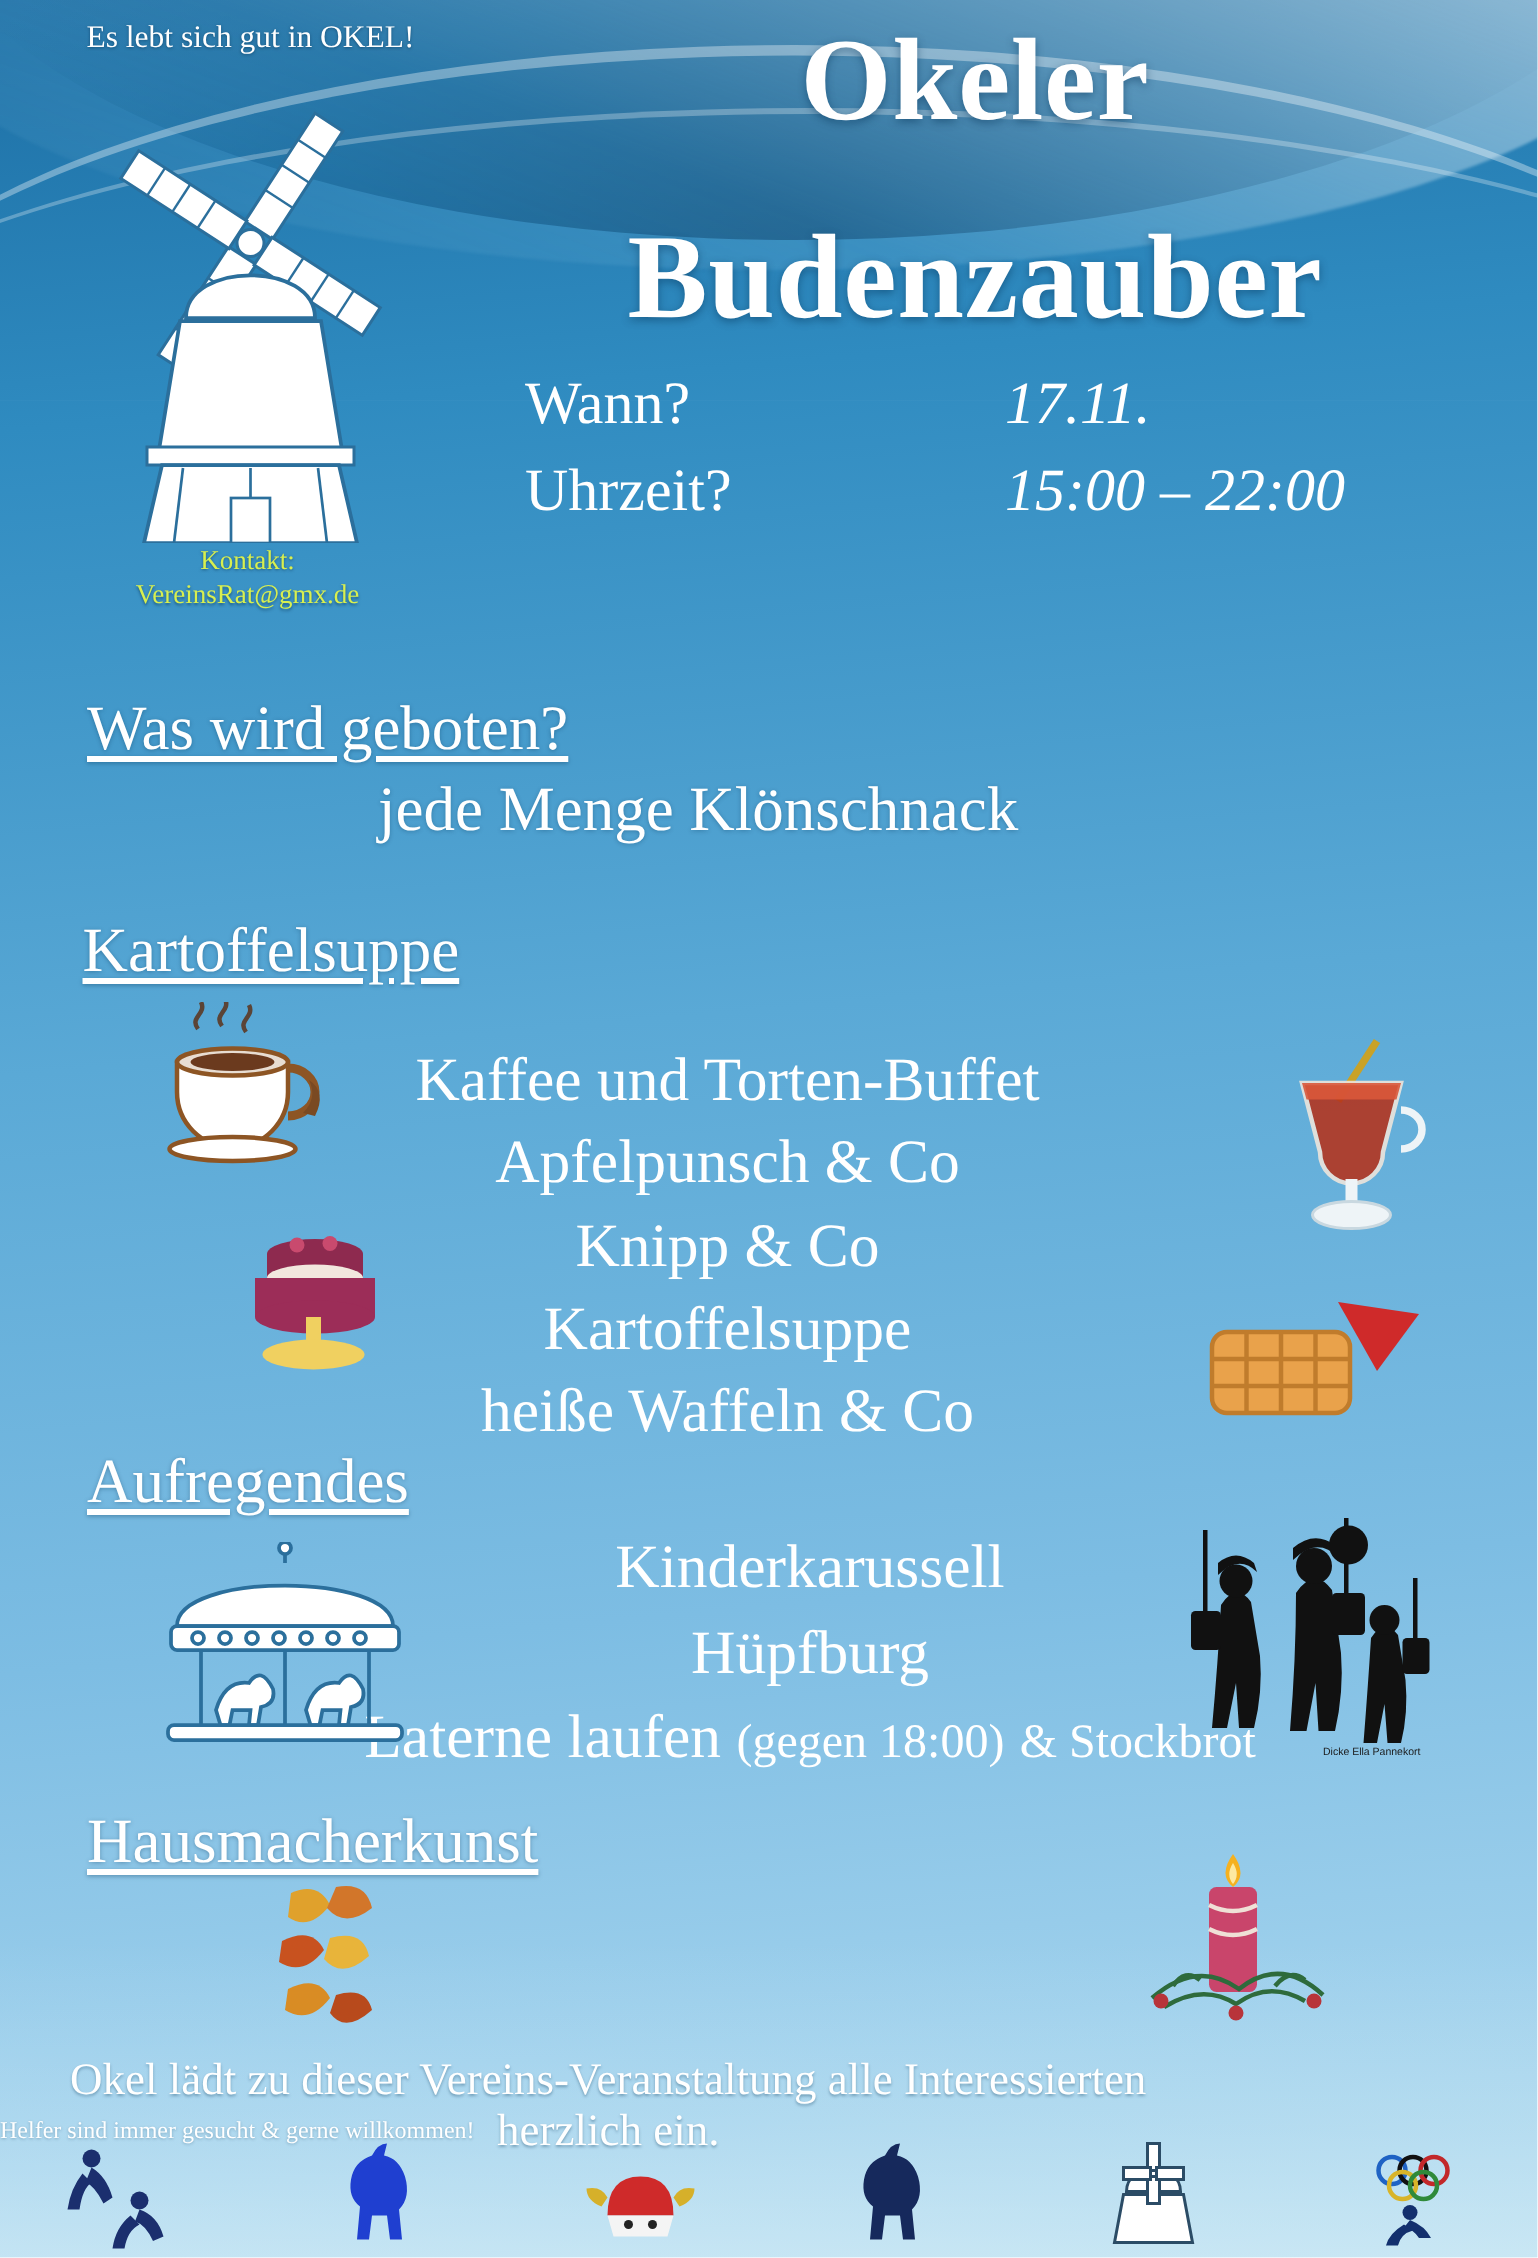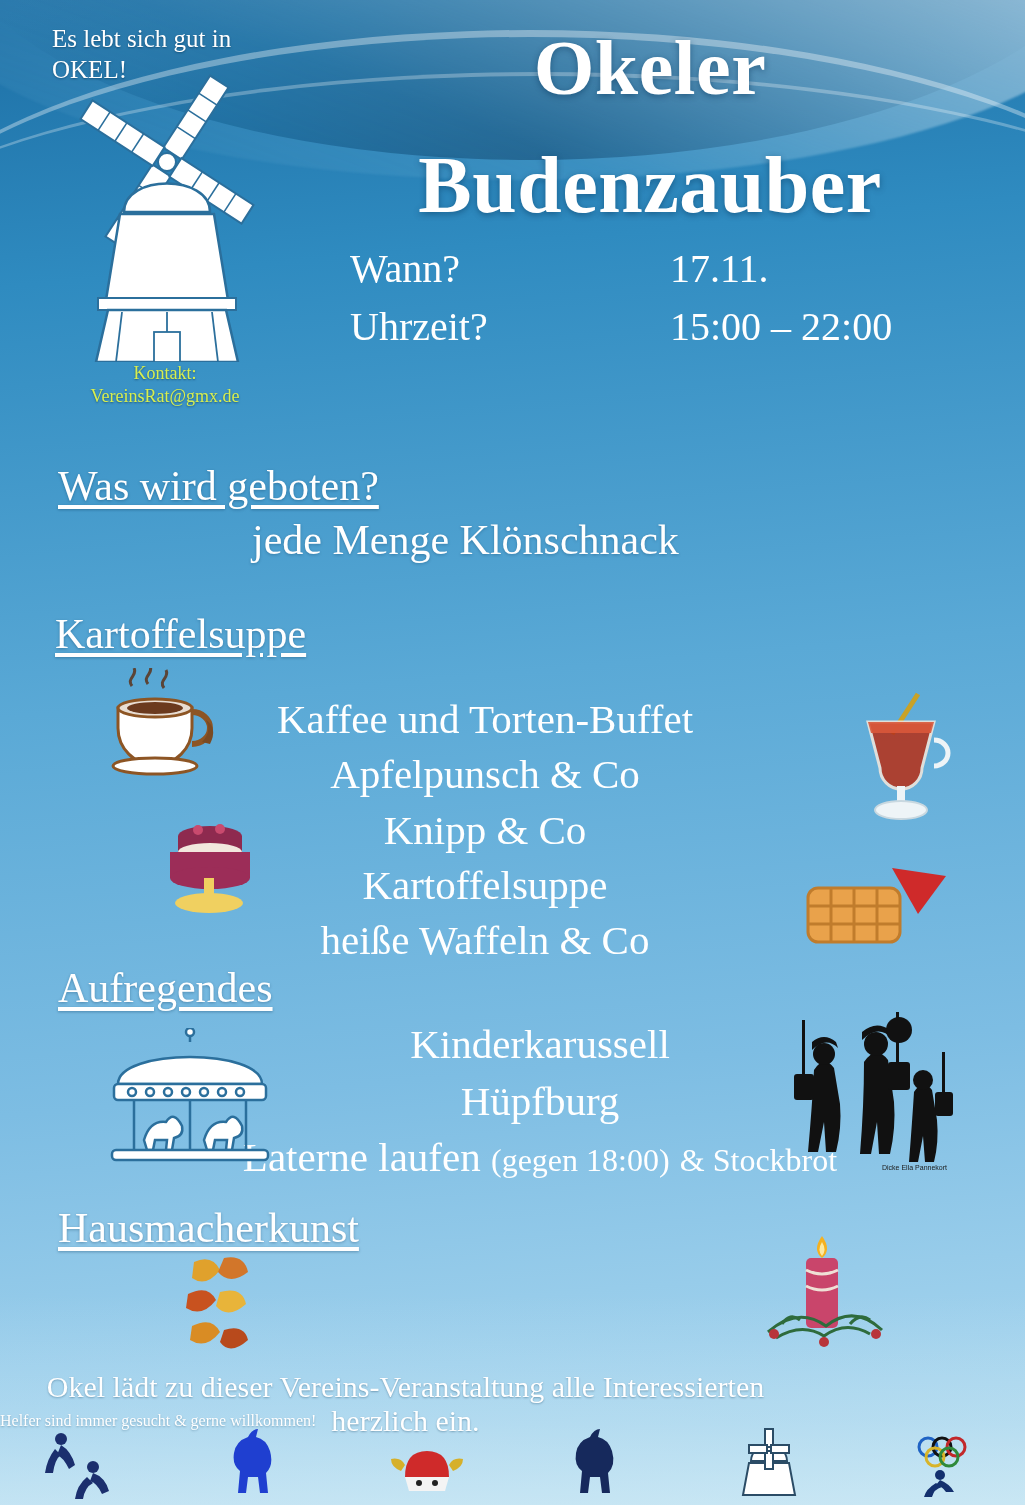--- a/index.html
+++ b/index.html
@@ -57,24 +57,24 @@
   .bottom-glow {
     position: absolute;
     left: 0; bottom: 0; width: 100%; height: 210px;
     background: linear-gradient(to bottom, rgba(255,255,255,0) 0%, rgba(200,230,245,0.35) 60%, rgba(215,238,248,0.55) 100%);
     pointer-events: none;
   }
 
   
   .tagline {
     position: absolute;
-    top: 24px; left: 52px;
+    top: 12px; left: 52px;
     width: 230px;
-    text-align: left;
-    font-size: 25px;
+    text-align: center;
+    font-size: 21px;
     line-height: 1.22;
     color: #ffffff;
     text-shadow: 0 1px 2px rgba(0,40,70,.5);
   }
   .mill {
     position: absolute;
     top: 62px; left: 62px;
     width: 210px; height: 300px;
   }
   .contact {
@@ -90,34 +90,34 @@
   .title1, .title2 {
     position: absolute;
     left: 300px;
     width: 700px;
     text-align: center;
     font-weight: bold;
     color: #ffffff;
     text-shadow: 0 2px 6px rgba(0,45,80,.45);
     letter-spacing: .5px;
   }
-  .title1 { top: 8px; font-size: 78px; margin-top: 15px; }
+  .title1 { top: 8px; font-size: 78px; }
   .title2 { top: 140px; font-size: 80px; }
 
   .facts {
     position: absolute;
     top: 240px;
     left: 350px;
     width: 620px;
     font-size: 40px;
     line-height: 1.45;
   }
   .facts .row { display: flex; }
   .facts .q { width: 320px; }
-  .facts .a { width: 300px; }
+  .facts .a { width: 300px; font-style: italic; }
 
   
   .sec-head {
     position: absolute;
     font-size: 42px;
     text-decoration: underline;
     text-underline-offset: 5px;
     text-shadow: 0 1px 3px rgba(0,45,80,.35);
   }
   .sec-line {

